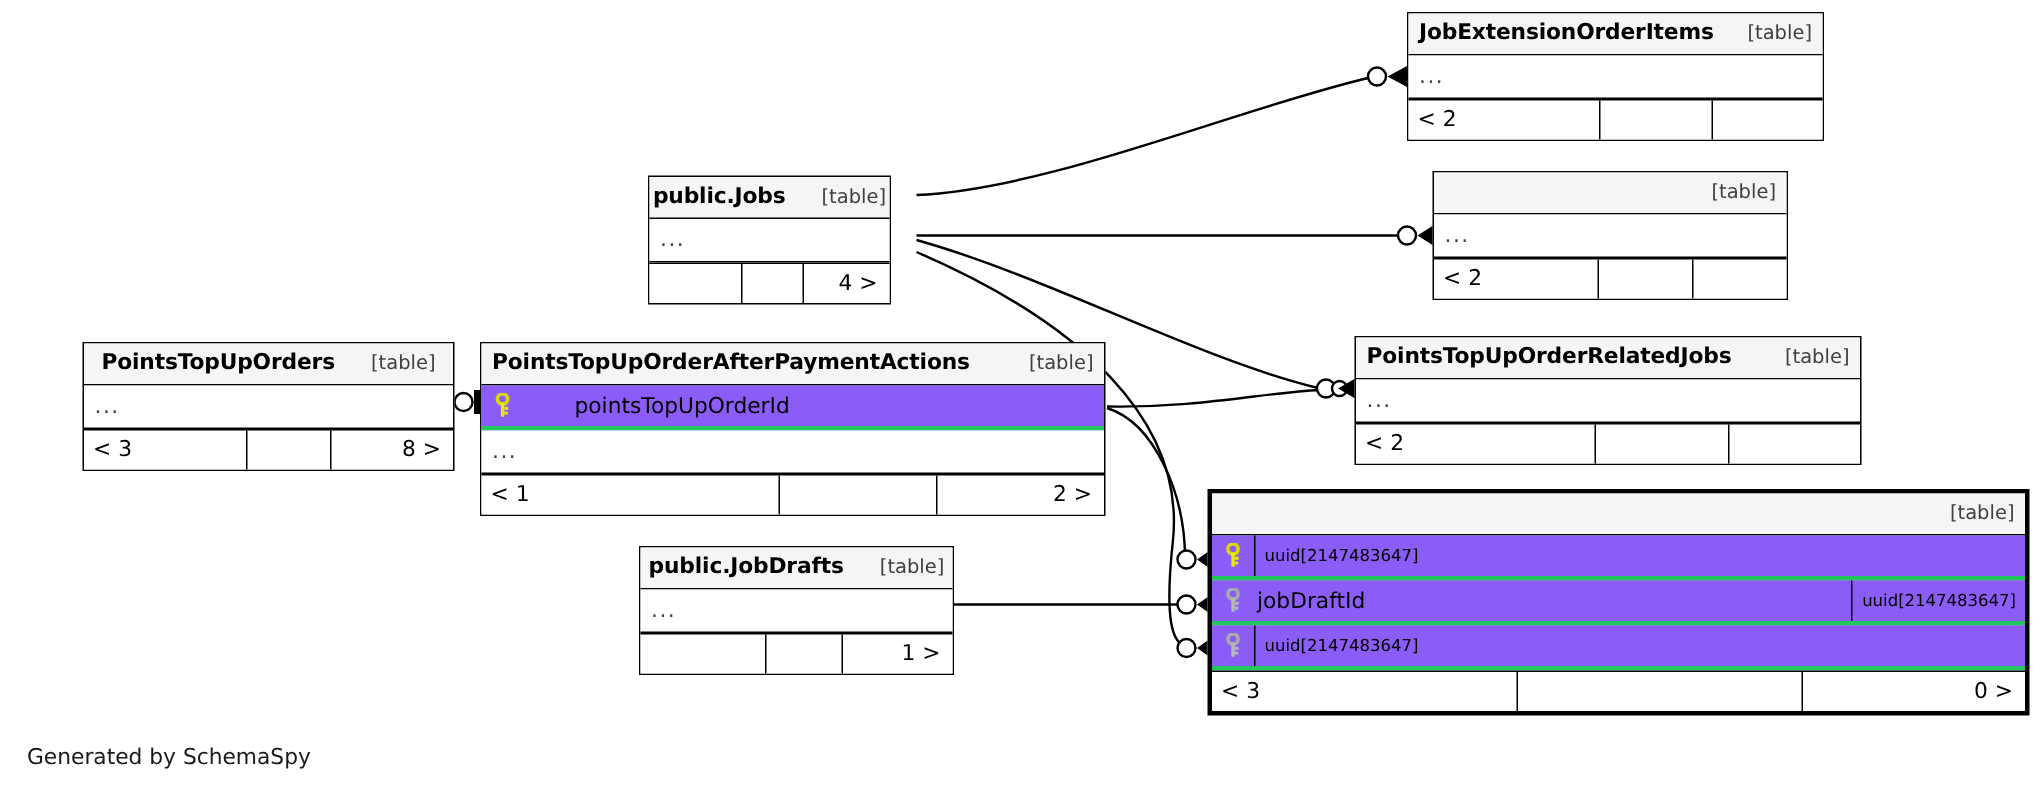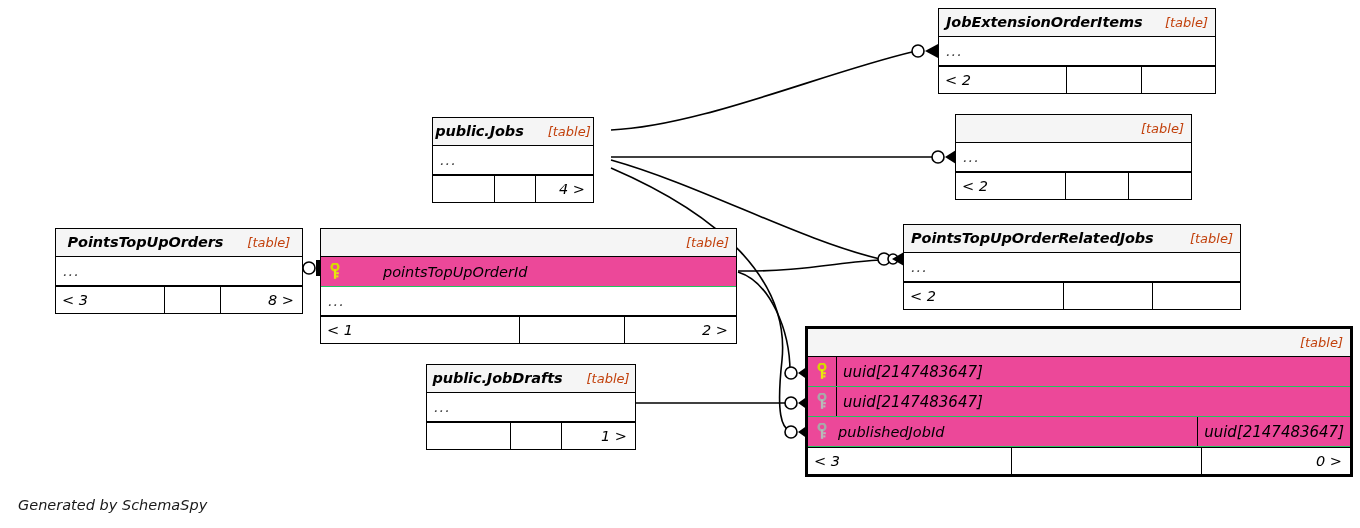--- a/index.html
+++ b/index.html
@@ -13,21 +13,20 @@
     height: 528px;
     position: relative;
     overflow: hidden;
     color: #000000;
   }
   #canvas {
     position: absolute;
     inset: 0;
     width: 1360px;
     height: 379px;
-    font-style: italic;
   }
   #edges {
     position: absolute;
     left: 0;
     top: 0;
     width: 1360px;
     height: 528px;
     pointer-events: none;
   }
   .table-box {
@@ -50,38 +49,38 @@
     align-items: center;
     white-space: nowrap;
   }
   .tbl-name {
     font-weight: bold;
     font-size: 14.5px;
     letter-spacing: -0.1px;
   }
   .tbl-tag {
     font-size: 13px;
-    color: #c2410c;
+    color: #404040;
     margin-left: auto;
     padding-left: 14px;
   }
   .tbl-title.centered .tbl-tag {
     margin-left: 10px;
   }
   .tbl-title.centered {
     justify-content: center;
   }
   .col-row {
     box-sizing: border-box;
     height: 30px;
-    border-bottom: 1px solid #22c55e;
-    display: flex;
-    align-items: center;
-    font-size: 14.5px;
-    background: #ec4899;
+    border-bottom: 3px solid #22c55e;
+    display: flex;
+    align-items: center;
+    font-size: 14.5px;
+    background: #8b5cf6;
   }
   .col-row:last-child {
     border-bottom: none;
   }
   .col-keycell {
     width: 28px;
     flex: 0 0 28px;
     display: flex;
     align-items: center;
     justify-content: center;
@@ -93,21 +92,21 @@
     overflow: hidden;
   }
   .col-type {
     flex: 0 0 auto;
     box-sizing: border-box;
     border-left: 1px solid #000000;
     height: 100%;
     display: flex;
     align-items: center;
     padding: 0 6px;
-    font-size: 15px;
+    font-size: 11px;
     white-space: nowrap;
   }
   .ellipsis-row {
     box-sizing: border-box;
     height: 29px;
     border-bottom: 1px solid #000000;
     display: flex;
     align-items: center;
     padding-left: 7px;
     font-size: 14.5px;
@@ -268,20 +267,21 @@
         </div>
         <div class="ellipsis-row">...</div>
         <div class="foot-row" style="border-top: 1px solid rgb(0, 0, 0);">
           <div class="foot-cell left" style="width: 109px;">&lt; 3</div>
           <div class="foot-cell left" style="width: 56px;"></div>
           <div class="foot-cell right" style="width: 79px;">8 &gt;</div>
         </div>
       </div>
       <div class="table-box" style="left: 320px; top: 228px; width: 417px;">
         <div class="tbl-title">
+          <span class="tbl-name">PointsTopUpOrderAfterPaymentActions</span>
           <span class="tbl-tag">[table]</span>
         </div>
         <div class="col-row">
           <span class="col-keycell">
   <svg class="keyicon" width="12" height="17" viewBox="0 0 12 17" xmlns="http://www.w3.org/2000/svg">
     <circle cx="6" cy="4" r="3.4" fill="none" stroke="#d8d800" stroke-width="2.4"></circle>
     <rect x="4.9" y="6.4" width="2.3" height="9.4" fill="#e8e80d"></rect>
     <rect x="7.2" y="9.2" width="2.6" height="2" fill="#e8e80d"></rect>
     <rect x="7.2" y="12.4" width="2.2" height="2" fill="#e8e80d"></rect>
   </svg>
@@ -324,32 +324,32 @@
         </div>
         <div class="col-row">
           <span class="col-keycell">
   <svg class="keyicon" width="12" height="17" viewBox="0 0 12 17" xmlns="http://www.w3.org/2000/svg">
     <circle cx="6" cy="4" r="3.4" fill="none" stroke="#a9a9a9" stroke-width="2.4"></circle>
     <rect x="4.9" y="6.4" width="2.3" height="9.4" fill="#b8b8b8"></rect>
     <rect x="7.2" y="9.2" width="2.6" height="2" fill="#b8b8b8"></rect>
     <rect x="7.2" y="12.4" width="2.2" height="2" fill="#b8b8b8"></rect>
   </svg>
 </span>
+          <span class="col-name">jobDraftId</span>
           <span class="col-type">uuid[2147483647]</span>
         </div>
         <div class="col-row">
           <span class="col-keycell">
   <svg class="keyicon" width="12" height="17" viewBox="0 0 12 17" xmlns="http://www.w3.org/2000/svg">
     <circle cx="6" cy="4" r="3.4" fill="none" stroke="#a9a9a9" stroke-width="2.4"></circle>
     <rect x="4.9" y="6.4" width="2.3" height="9.4" fill="#b8b8b8"></rect>
     <rect x="7.2" y="9.2" width="2.6" height="2" fill="#b8b8b8"></rect>
     <rect x="7.2" y="12.4" width="2.2" height="2" fill="#b8b8b8"></rect>
   </svg>
 </span>
-          <span class="col-name">publishedJobId</span>
           <span class="col-type">uuid[2147483647]</span>
         </div>
         <div class="foot-row" style="border-top: 1px solid rgb(0, 0, 0);">
           <div class="foot-cell left" style="width: 204px;">&lt; 3</div>
           <div class="foot-cell left" style="width: 190px;"></div>
           <div class="foot-cell right" style="width: 146px;">0 &gt;</div>
         </div>
       </div>
     </div>
 

